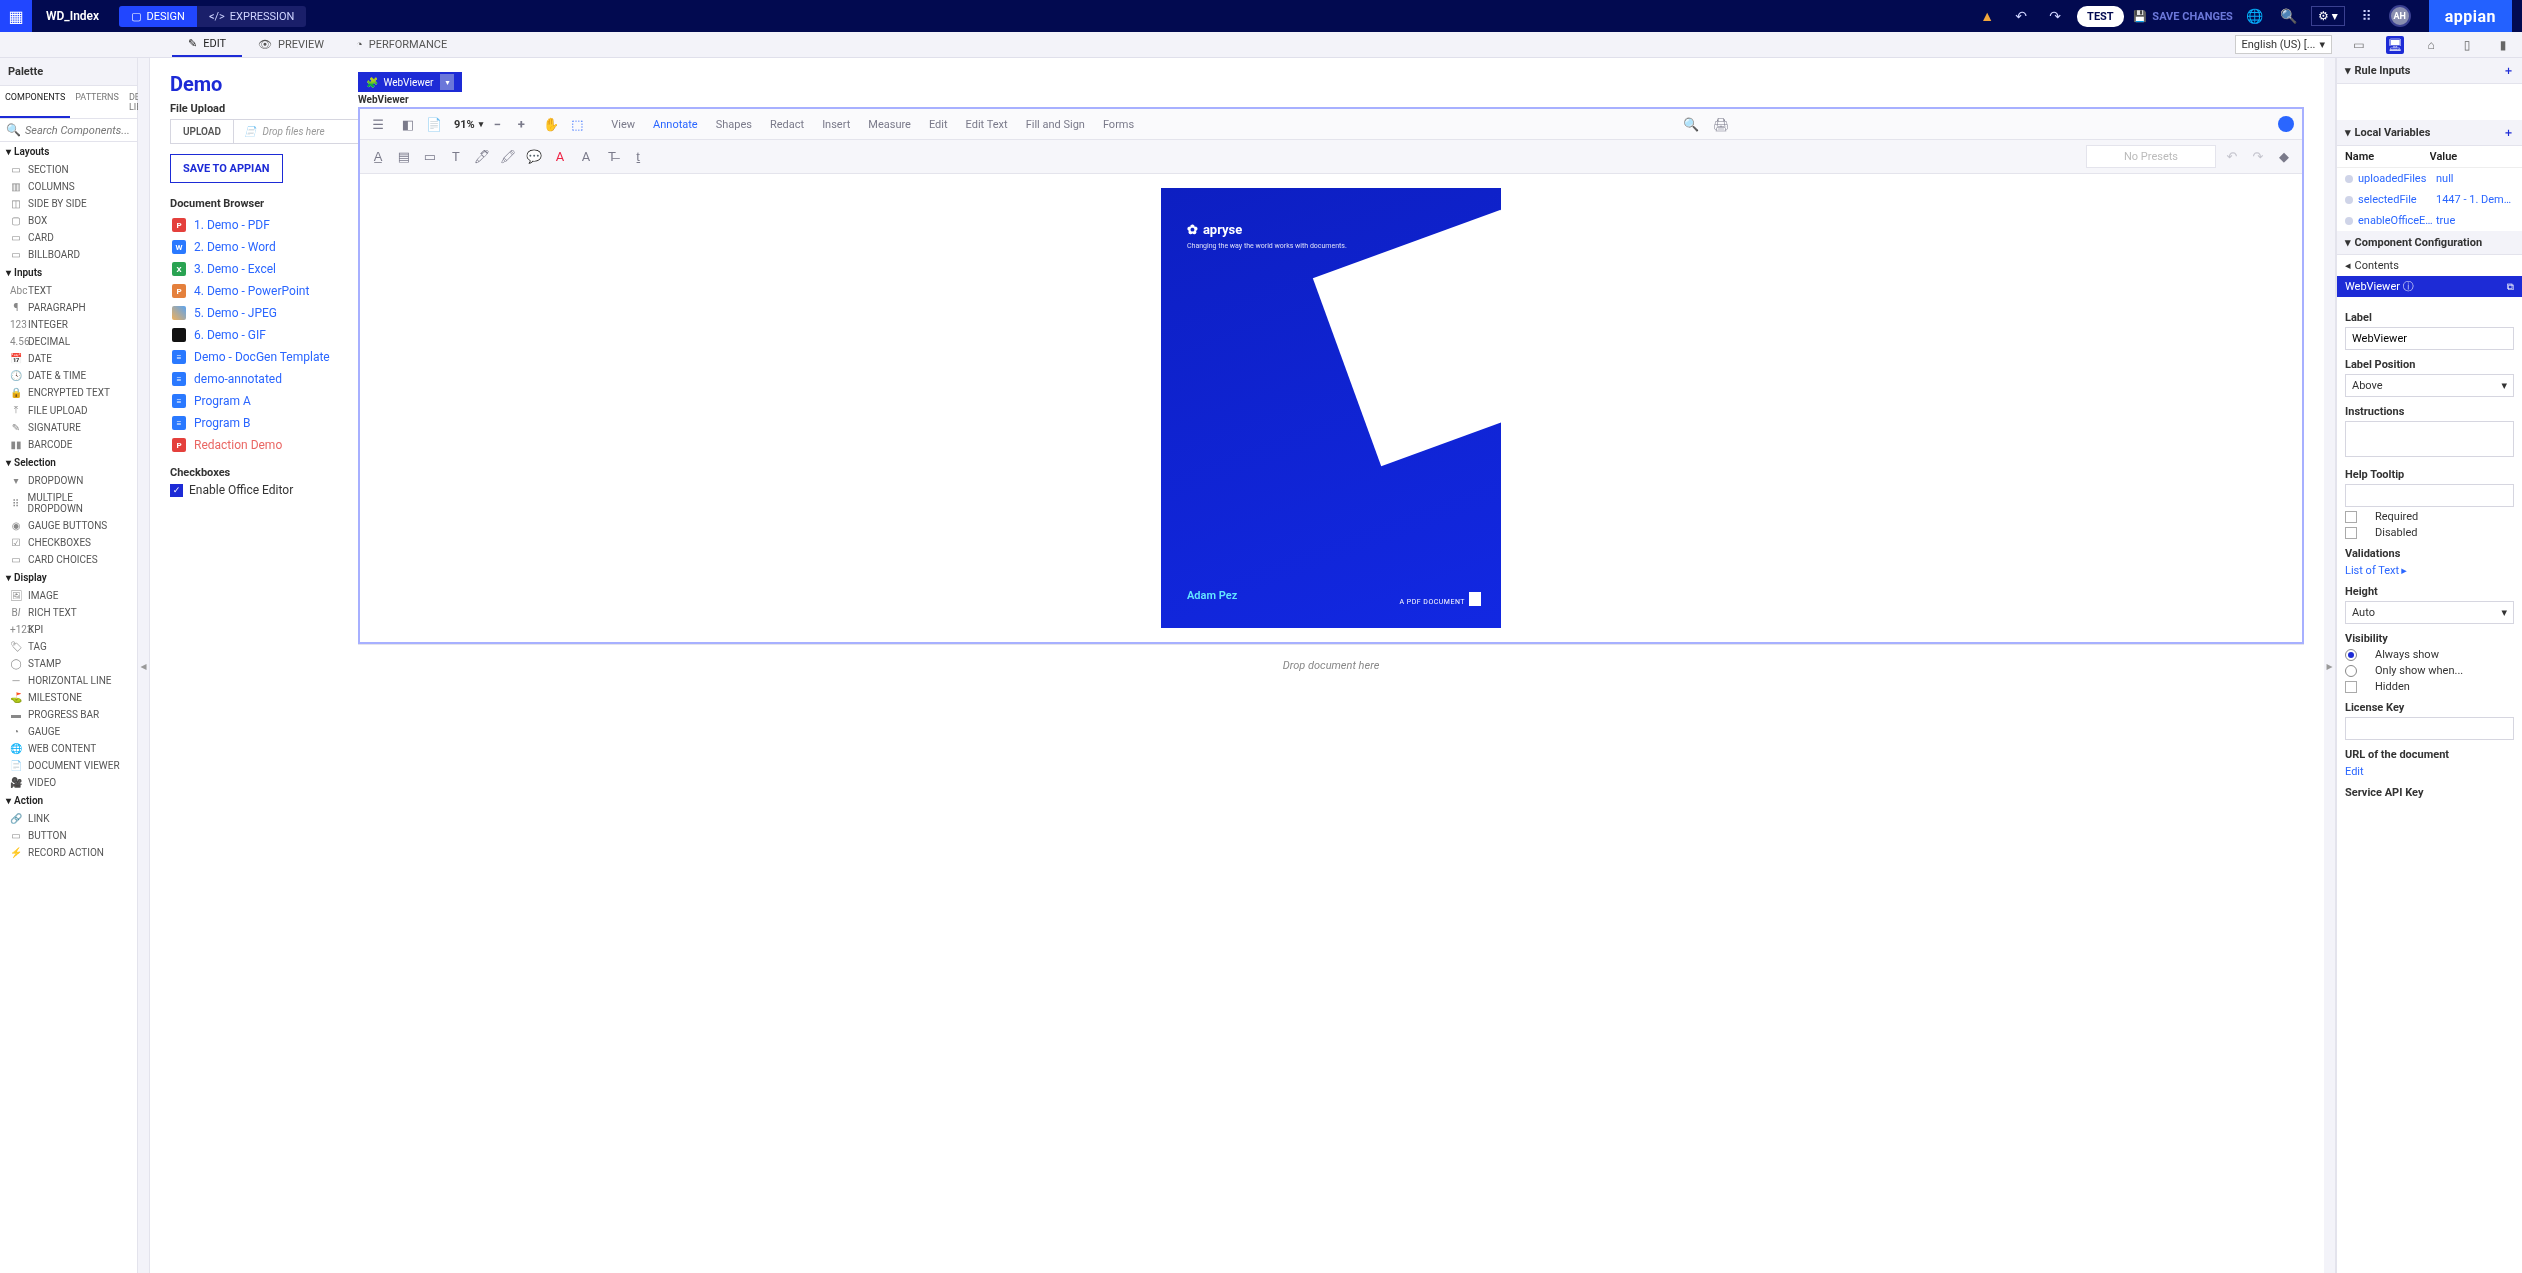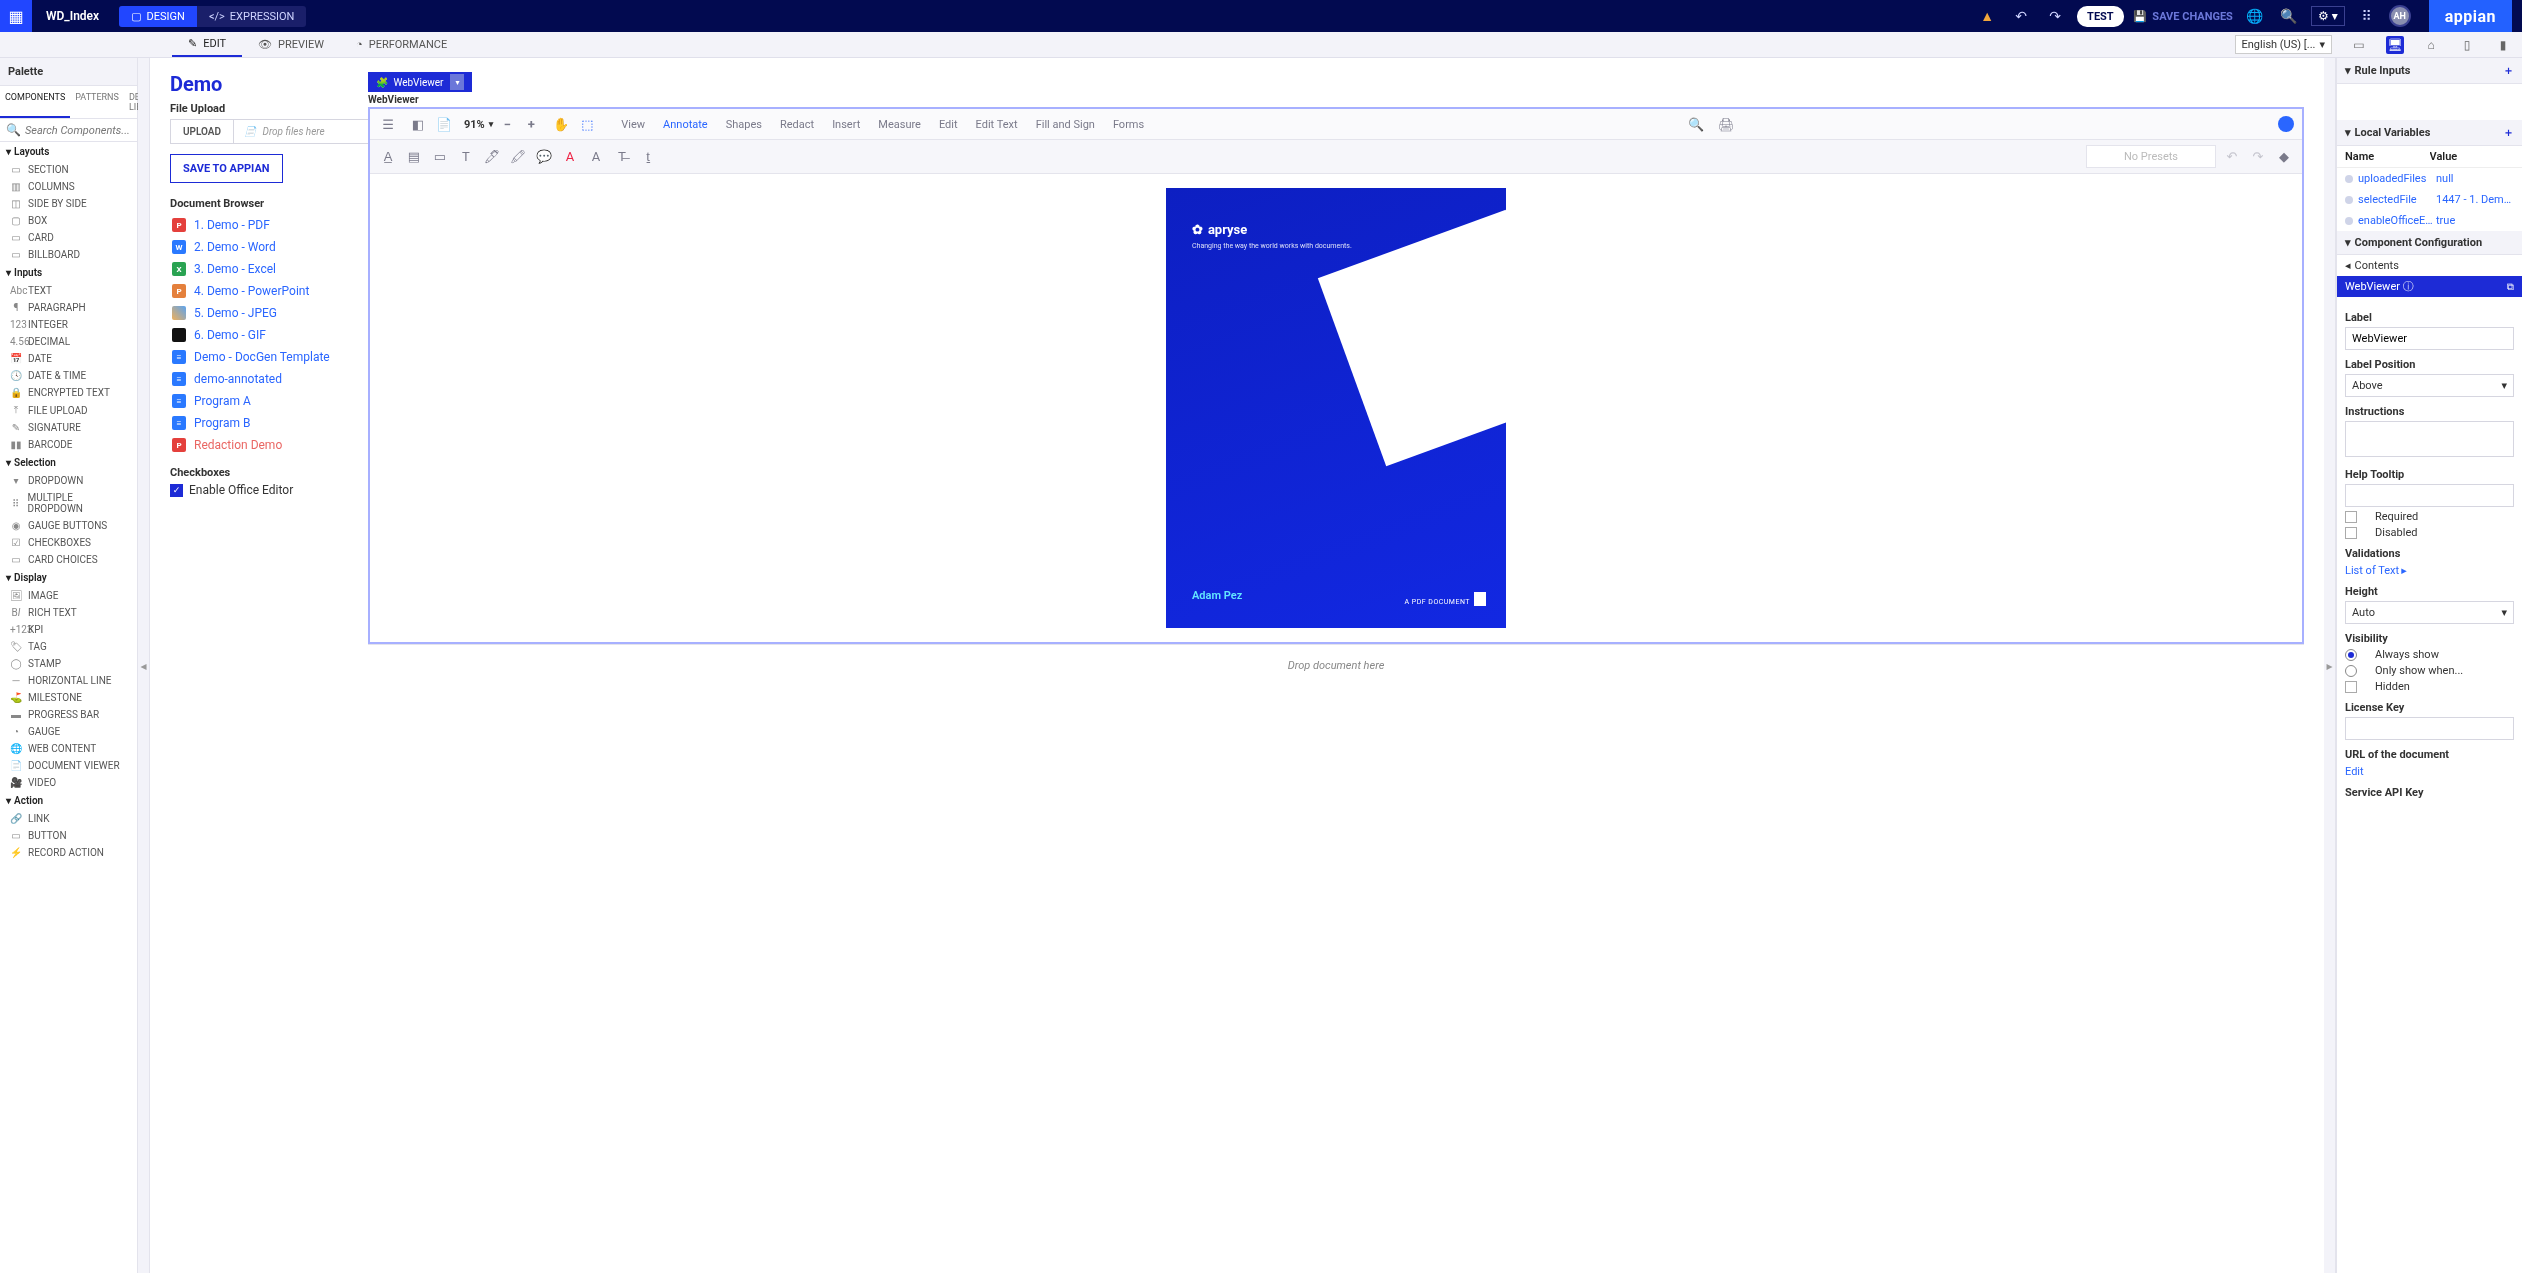--- a/index.html
+++ b/index.html
@@ -125,21 +125,21 @@
 .radio { width:12px; height:12px; border-radius:50%; border:1px solid #888; display:inline-flex; align-items:center; justify-content:center; }
 .radio.sel::after { content:""; width:6px; height:6px; border-radius:50%; background:#1d2bd6; }
 .chk { width:12px; height:12px; border:1px solid #aaa; }
 .linky { color:#2a66ff; font-size:11px; display:inline-flex; align-items:center; gap:2px; }
 
 
 .form-area::-webkit-scrollbar, .canvas-scroll::-webkit-scrollbar { width:9px; height:9px; }
 .form-area::-webkit-scrollbar-thumb, .canvas-scroll::-webkit-scrollbar-thumb { background:#d0d0da; }
 
 
-.center-row { display:flex; gap:10px; align-items:flex-start; }
+.center-row { display:flex; align-items:flex-start; }
 .center-left { width:188px; }
 .center-right { flex:1; }
 </style>
 </head>
 <body>
 
 <div class="topbar">
   <div class="appicon">▦</div>
   <div class="breadcrumb-name">WD_Index</div>
   <div class="toggle-pill">

